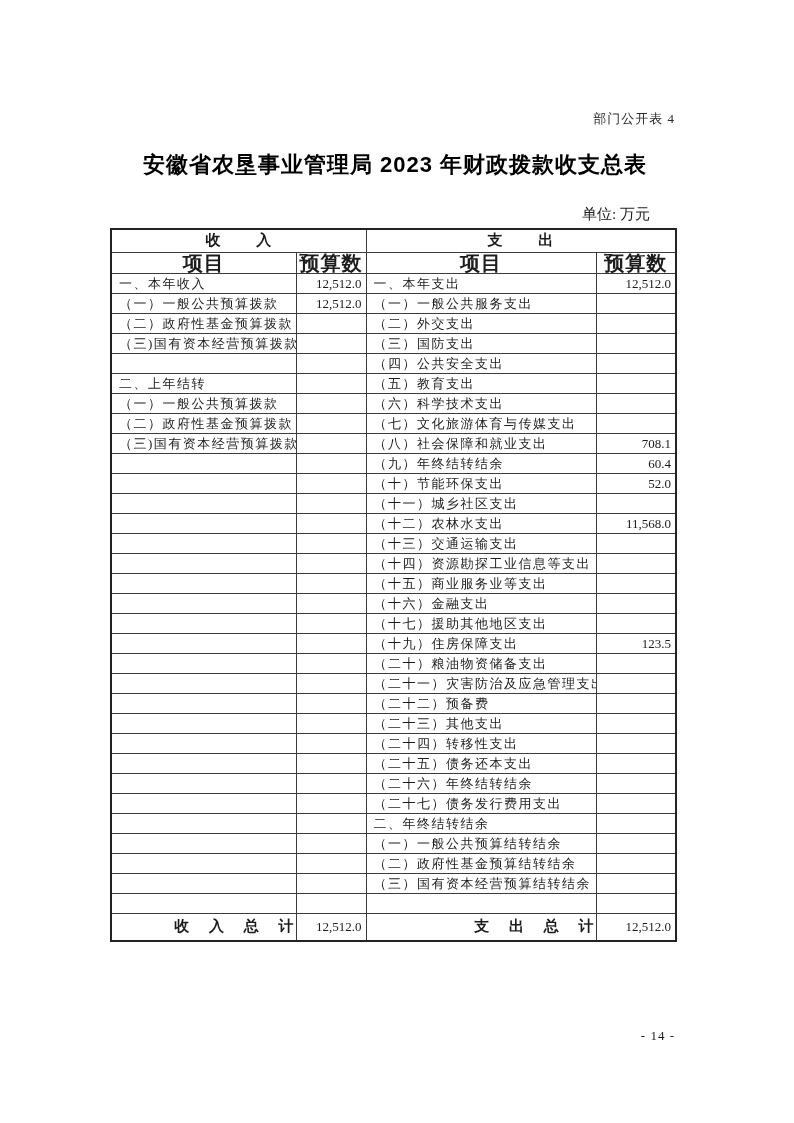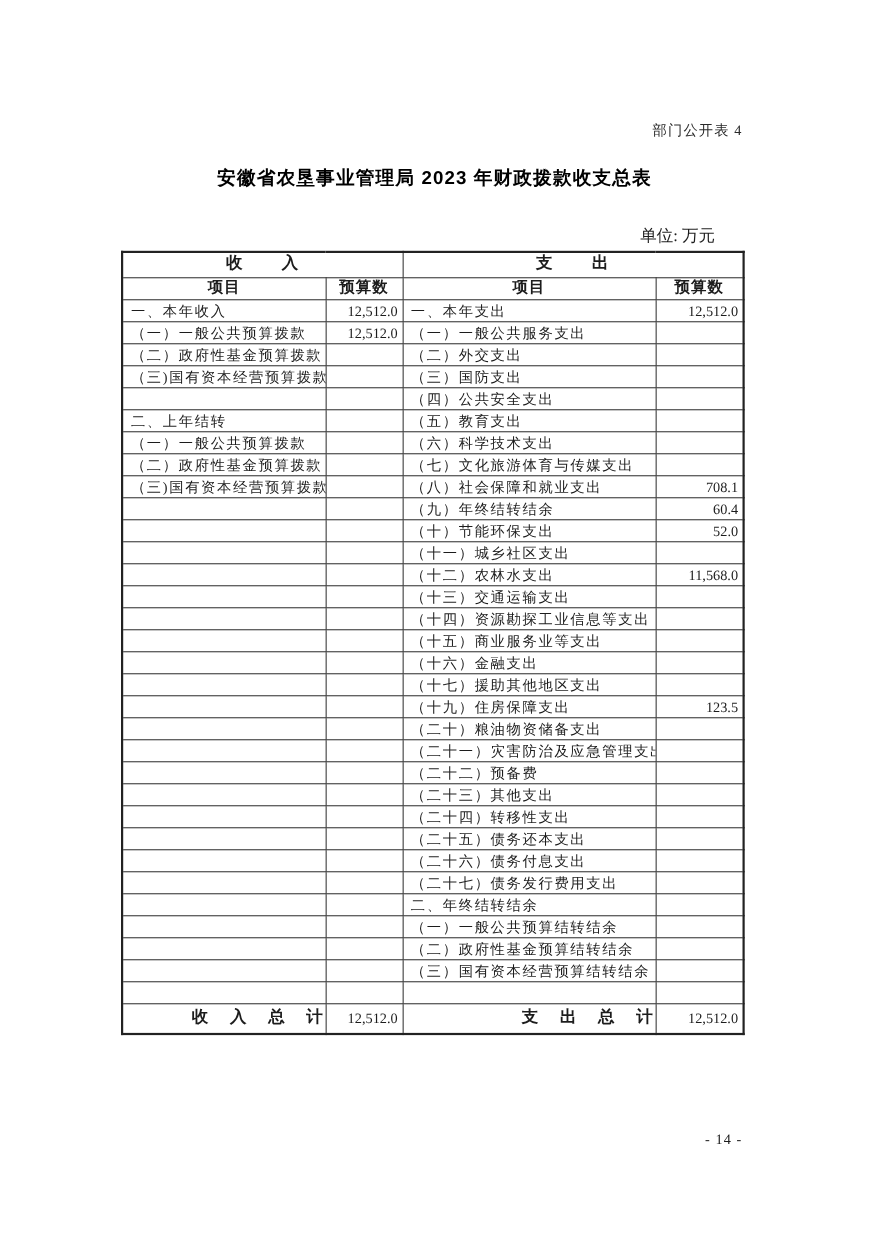--- a/index.html
+++ b/index.html
@@ -24,21 +24,21 @@
     color: #2a2a2a;
   }
   .doc-title {
     position: absolute;
     top: 150px;
     left: 80px;
     width: 630px;
     text-align: center;
     font-family: "Liberation Sans", sans-serif;
     font-weight: bold;
-    font-size: 17px;
+    font-size: 22px;
     letter-spacing: 1px;
     color: #000000;
   }
   .unit-label {
     position: absolute;
     top: 205px;
     left: 110px;
     width: 540px;
     text-align: right;
     font-size: 15px;
@@ -69,21 +69,21 @@
   .budget-table tbody.total-body tr { height: 28px; }
   th.section-head {
     font-weight: bold;
     font-size: 15px;
     text-align: center;
     word-spacing: 30px;
     letter-spacing: 1px;
   }
   th.col-head {
     font-weight: bold;
-    font-size: 14px;
+    font-size: 20px;
     letter-spacing: 1px;
   }
   td.c-item {
     text-align: left;
     padding-left: 7px;
     letter-spacing: 1.5px;
   }
   td.c-val {
     text-align: right;
     padding-right: 4px;
@@ -315,21 +315,21 @@
   <tr>
     <td class="c-item l-item"></td>
     <td class="c-val l-val"></td>
     <td class="c-item r-item">（二十五）债务还本支出</td>
     <td class="c-val r-val"></td>
   </tr>
 
   <tr>
     <td class="c-item l-item"></td>
     <td class="c-val l-val"></td>
-    <td class="c-item r-item">（二十六）债务付息支出</td>
+    <td class="c-item r-item">（二十六）年终结转结余</td>
     <td class="c-val r-val"></td>
   </tr>
 
   <tr>
     <td class="c-item l-item"></td>
     <td class="c-val l-val"></td>
     <td class="c-item r-item">（二十七）债务发行费用支出</td>
     <td class="c-val r-val"></td>
   </tr>
 

